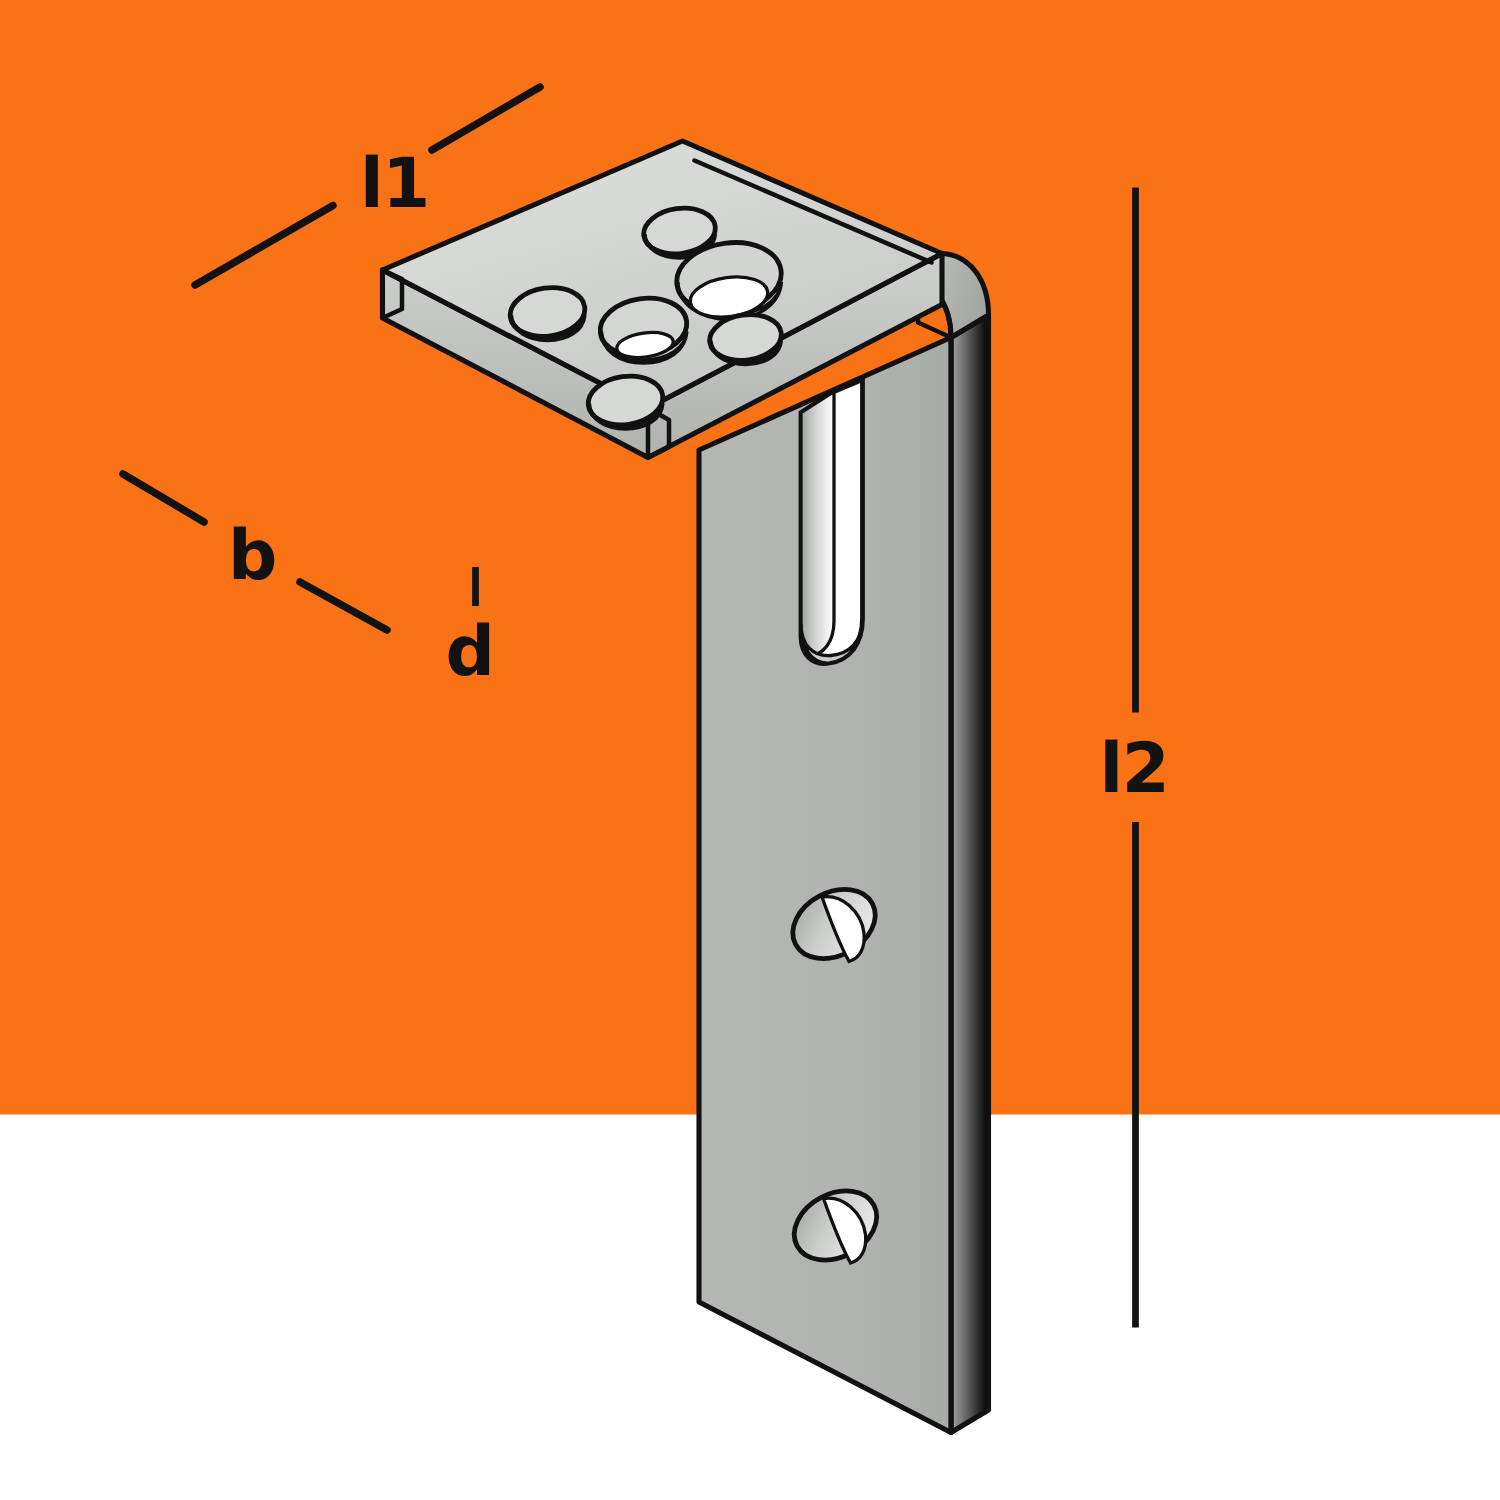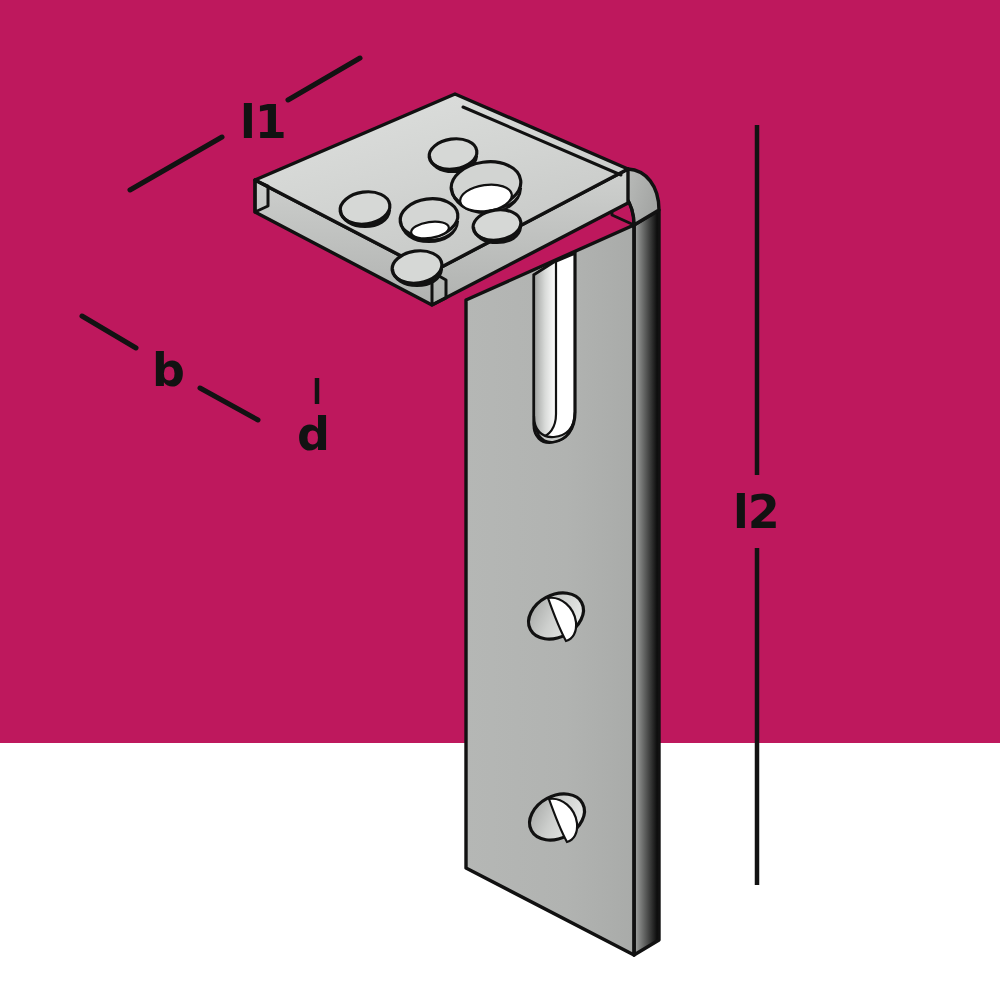--- a/index.html
+++ b/index.html
@@ -11,21 +11,21 @@
   body {
     width: 1000px;
     height: 1000px;
     font-family: "DejaVu Sans", "Liberation Sans", sans-serif;
     overflow: hidden;
   }
   #drawing-root {
     position: relative;
     width: 1000px;
     height: 743px;
-    background: #be185d;
+    background: #f97316;
   }
   svg.drawing-canvas {
     display: block;
     width: 1000px;
     height: 1000px;
   }
   .dim-label {
     font-family: "DejaVu Sans", "Liberation Sans", sans-serif;
     font-weight: 700;
     fill: #121212;

